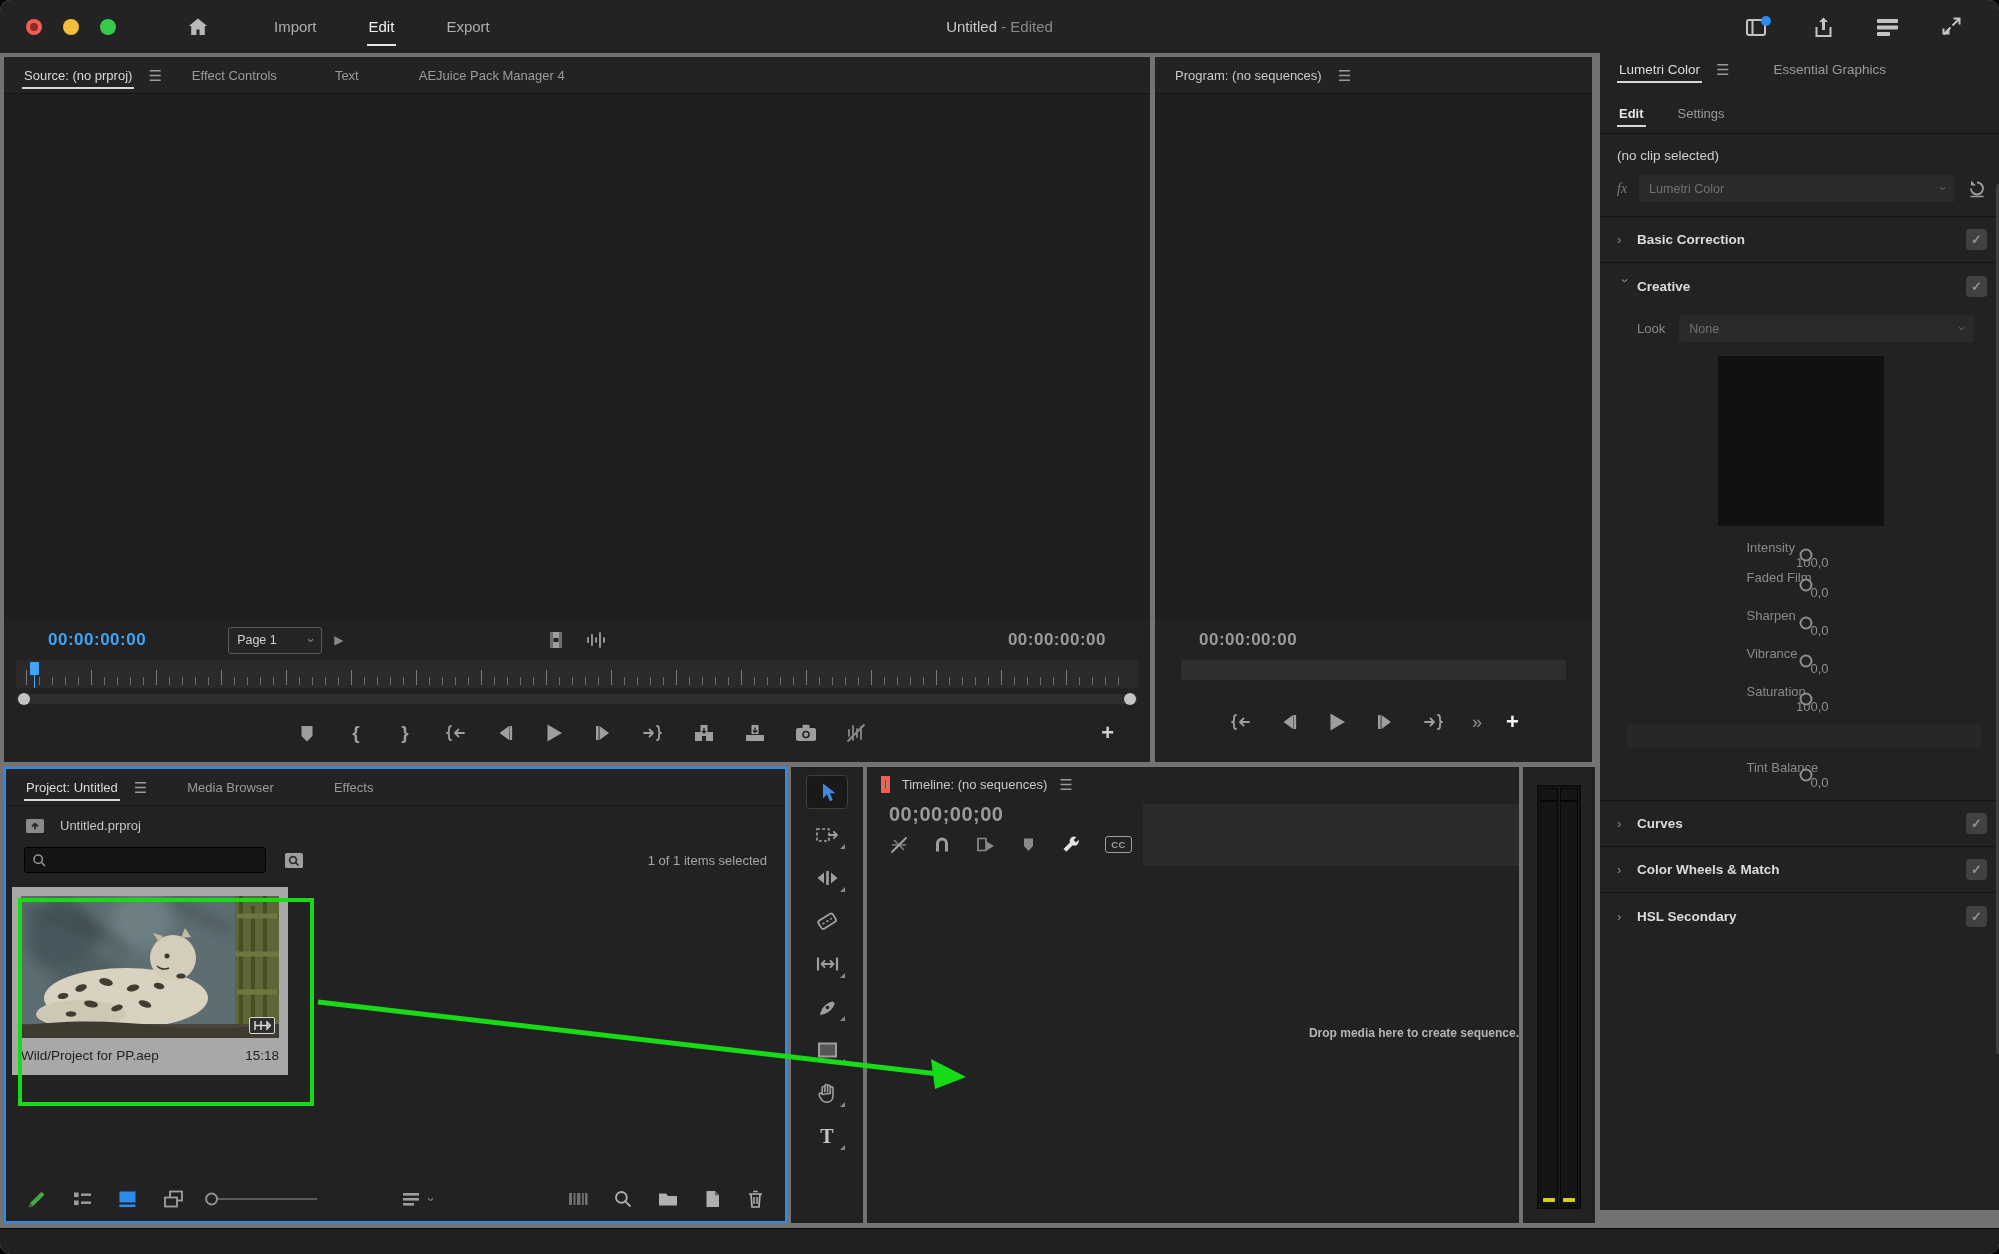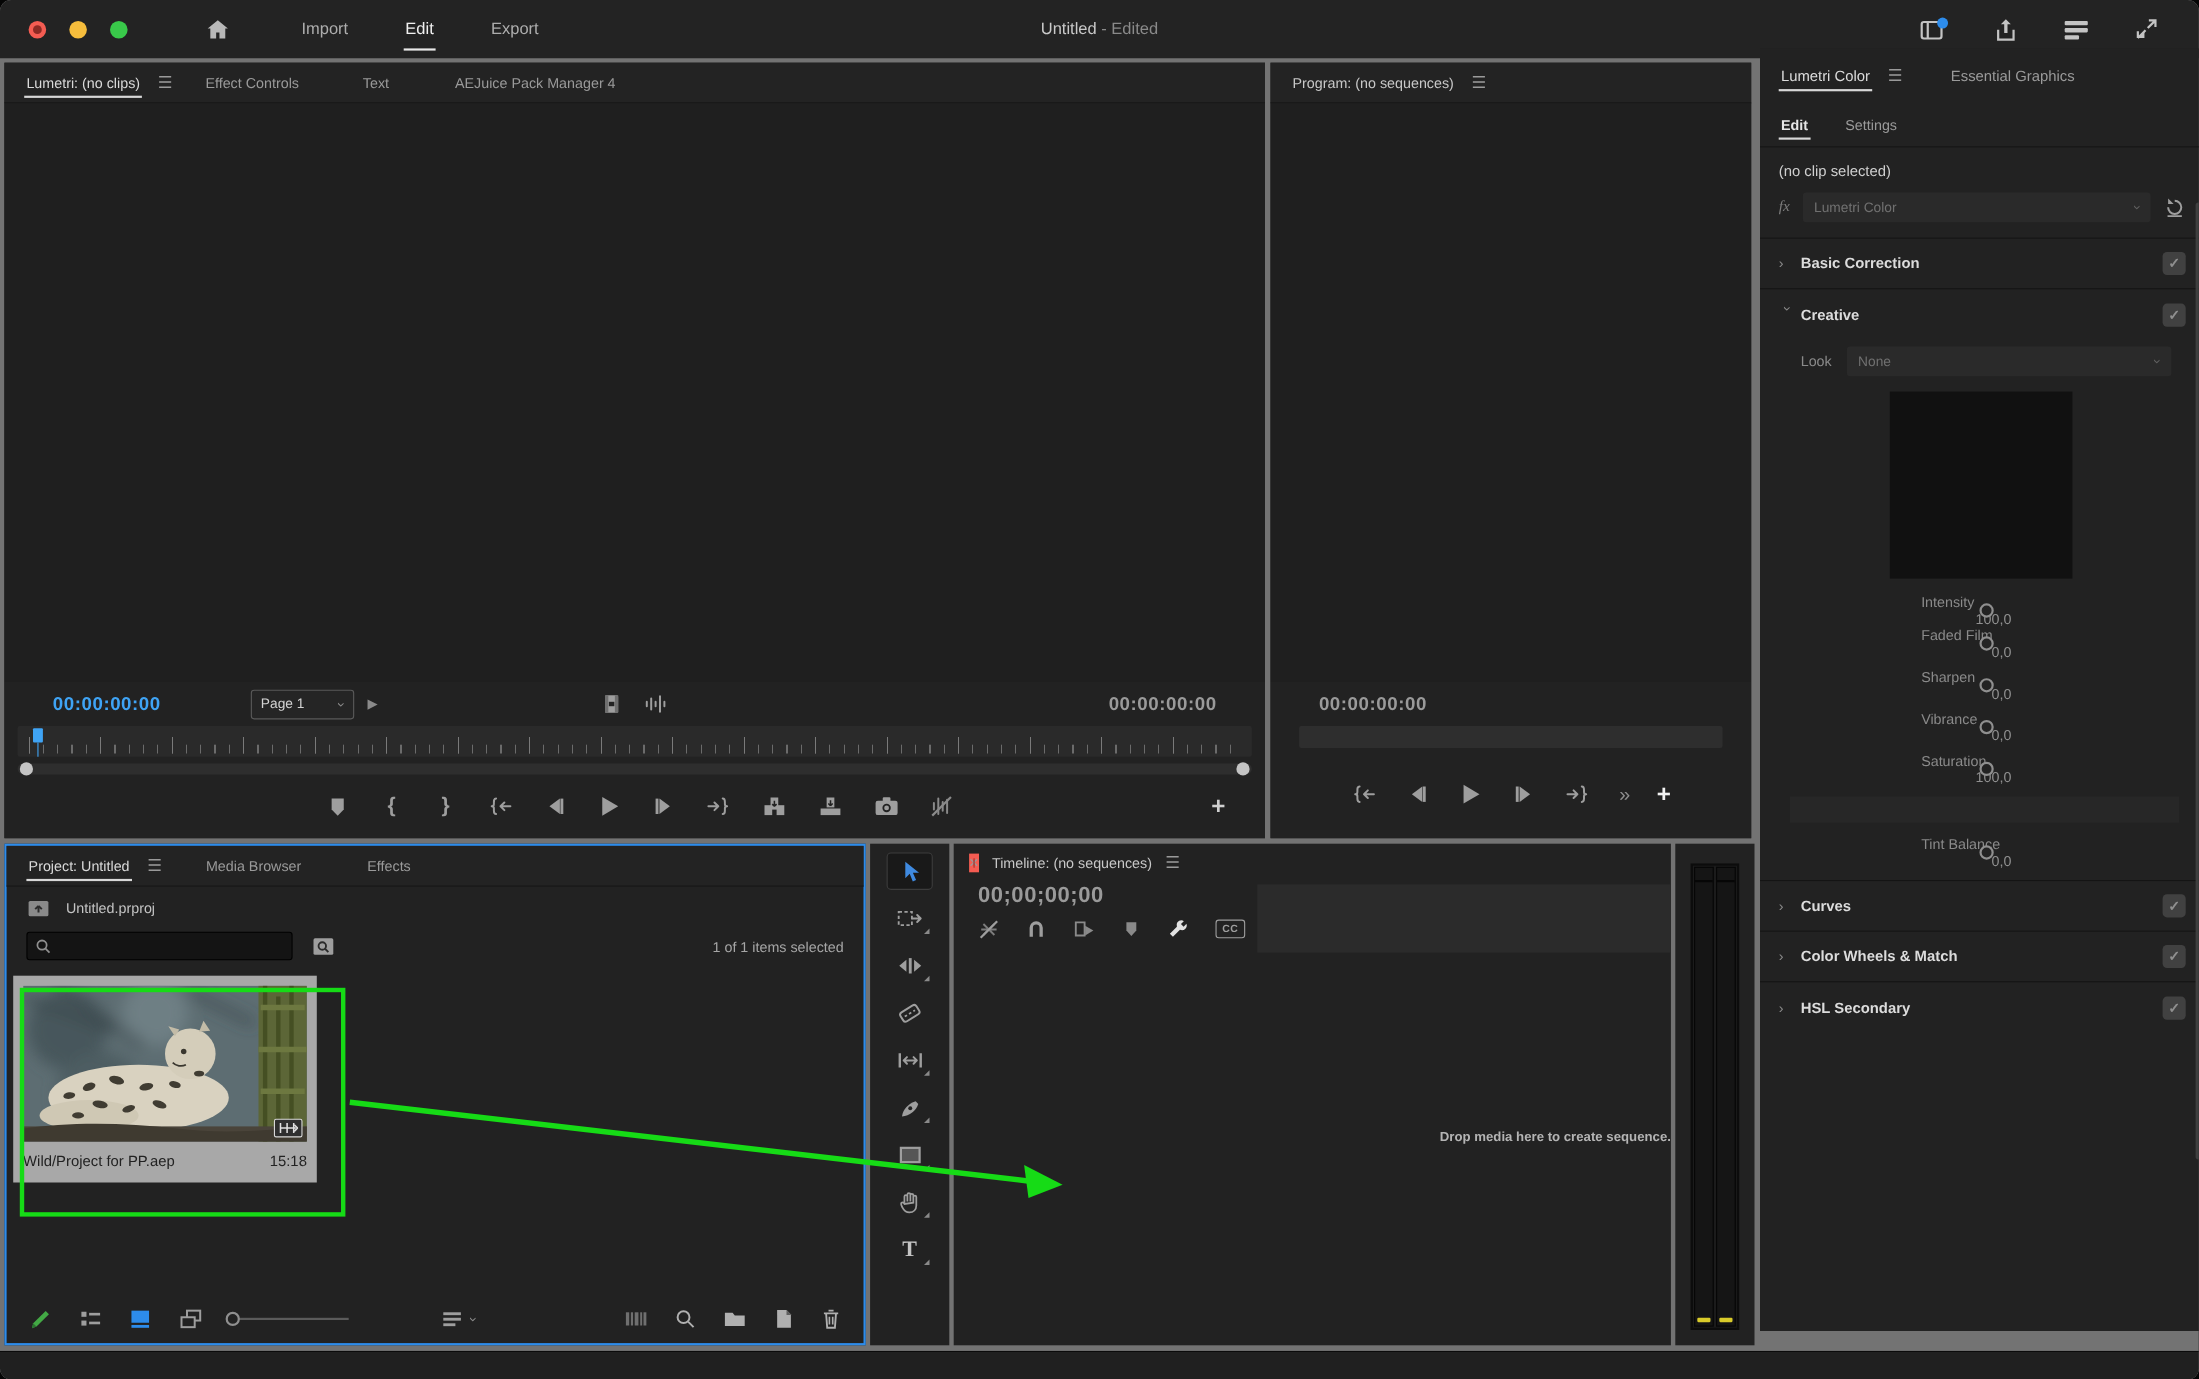--- a/index.html
+++ b/index.html
@@ -229,21 +229,21 @@
         <svg width="23" height="23" viewBox="0 0 23 23">
           <path d="M13.5 3.5h6v6M3.5 19.5v-6m0 6 7-7m9-9-7 7" fill="none" stroke="#c4c4c4" stroke-width="2"></path>
           <path d="M3.5 19.5h6v-6z" fill="#c4c4c4"></path>
         </svg>
       </span>
     </div>
   </div>
 
   <div class="panel panel-source">
     <div class="tabbar">
-      <span class="tab active">Lumetri: (no clips)</span>
+      <span class="tab active">Source: (no prproj)</span>
       <span class="hamburger">☰</span>
       <span class="tab" style="margin-left:14px">Effect Controls</span>
       <span class="tab" style="margin-left:40px">Text</span>
       <span class="tab" style="margin-left:42px">AEJuice Pack Manager 4</span>
     </div>
     <div class="viewer"></div>
     <div class="src-controls">
       <div class="tc-row" style="position:relative">
         <span class="timecode tc-blue">00:00:00:00</span>
         <span class="page-select">

